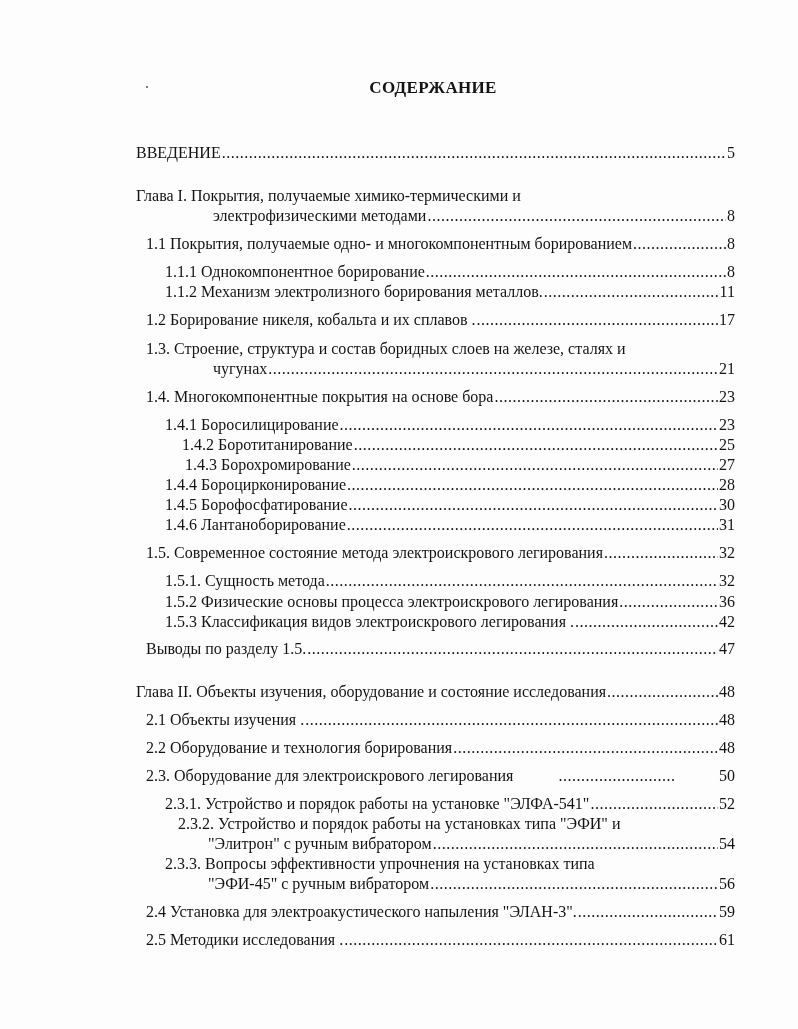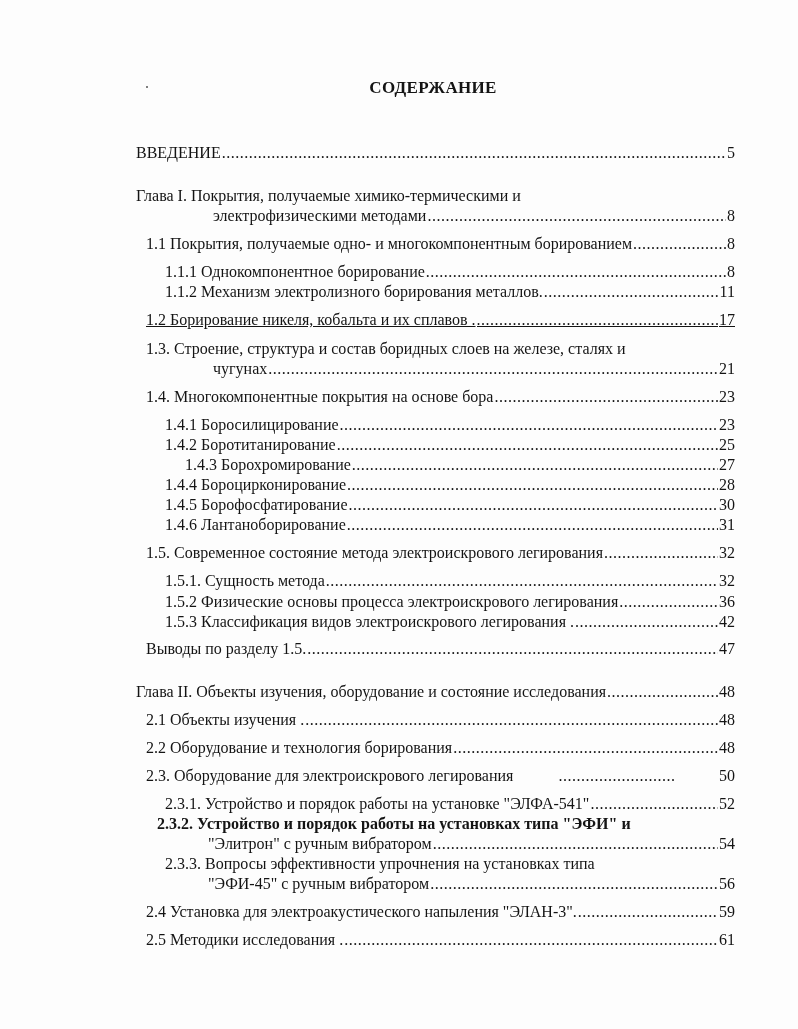--- a/index.html
+++ b/index.html
@@ -103,21 +103,21 @@
     <span class="leader"></span>
     <span class="page-num">8</span>
   </div>
 
   <div class="toc-line" style="left:165px; top:282px;">
     <span class="label">1.1.2 Механизм электролизного борирования металлов.</span>
     <span class="leader"></span>
     <span class="page-num">11</span>
   </div>
 
-  <div class="toc-line" style="left:146px; top:310px;text-decoration:underline;">
+  <div class="toc-line" style="left:146px; top:310px;">
     <span class="label">1.2 Борирование никеля, кобальта и их сплавов .</span>
     <span class="leader"></span>
     <span class="page-num">17</span>
   </div>
 
   <div class="first-line" style="left:146px; top:339px;">1.3. Строение, структура и состав боридных слоев на железе, сталях и</div>
   <div class="toc-line" style="left:213px; top:359px;">
     <span class="label">чугунах</span>
     <span class="leader"></span>
     <span class="page-num">21</span>
@@ -127,21 +127,21 @@
     <span class="label">1.4. Многокомпонентные покрытия на основе бора</span>
     <span class="leader"></span>
     <span class="page-num">23</span>
   </div>
 
   <div class="toc-line" style="left:165px; top:415px;">
     <span class="label">1.4.1 Боросилицирование</span>
     <span class="leader"></span>
     <span class="page-num">23</span>
   </div>
-  <div class="toc-line" style="left:165px; top:435px;">
+  <div class="toc-line" style="left:182px; top:435px;">
     <span class="label">1.4.2 Боротитанирование</span>
     <span class="leader"></span>
     <span class="page-num">25</span>
   </div>
   <div class="toc-line" style="left:165px; top:455px;margin-left:20px;">
     <span class="label">1.4.3 Борохромирование</span>
     <span class="leader"></span>
     <span class="page-num">27</span>
   </div>
   <div class="toc-line" style="left:165px; top:475px;">
@@ -211,21 +211,21 @@
     <span class="leader"></span>
     <span class="page-num">50</span>
   </div>
 
   <div class="toc-line" style="left:165px; top:794px;">
     <span class="label">2.3.1. Устройство и порядок работы на установке "ЭЛФА-541"</span>
     <span class="leader"></span>
     <span class="page-num">52</span>
   </div>
 
-  <div class="first-line" style="left:157px; top:814px;font-weight:bold;">2.3.2. Устройство и порядок работы на установках типа "ЭФИ" и</div>
+  <div class="first-line" style="left:178px; top:814px;">2.3.2. Устройство и порядок работы на установках типа "ЭФИ" и</div>
   <div class="toc-line" style="left:208px; top:834px;">
     <span class="label">"Элитрон" с ручным вибратором</span>
     <span class="leader"></span>
     <span class="page-num">54</span>
   </div>
 
   <div class="first-line" style="left:165px; top:854px;">2.3.3. Вопросы эффективности упрочнения на установках типа</div>
   <div class="toc-line" style="left:208px; top:874px;">
     <span class="label">"ЭФИ-45" с ручным вибратором</span>
     <span class="leader"></span>

